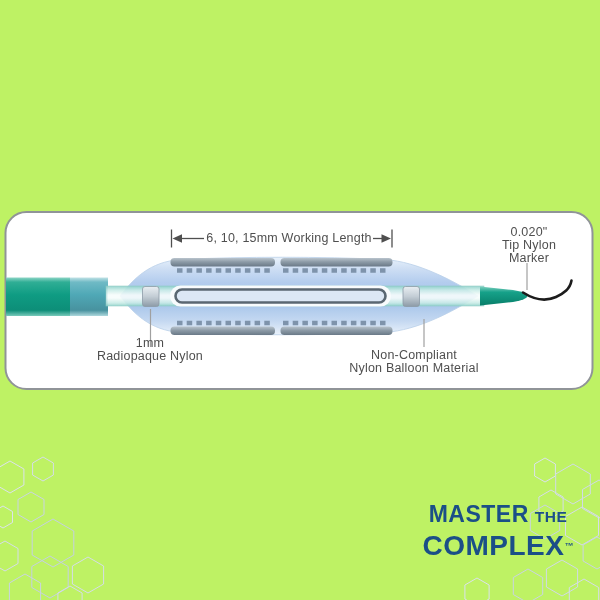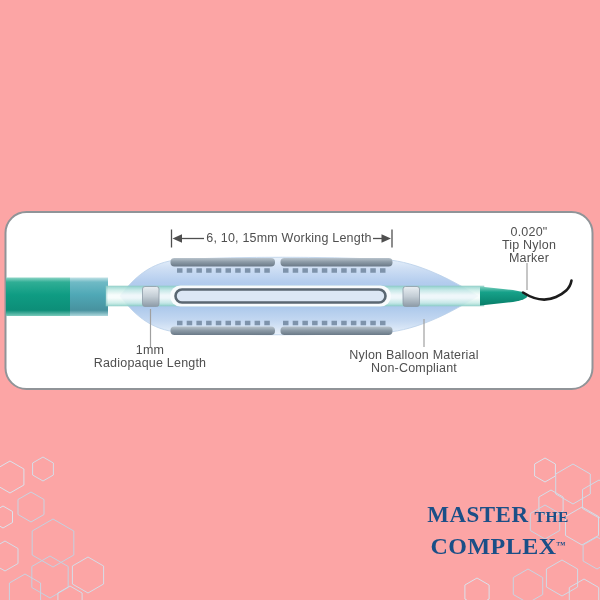--- a/index.html
+++ b/index.html
@@ -1,29 +1,29 @@
 <!DOCTYPE html>
 <html><head>
 <meta charset="utf-8">
 <style>
   html,body{margin:0;padding:0;background:#ffffff;}
-  #app{position:relative;width:600px;height:600px;background:#fca5a5;overflow:hidden;
+  #app{position:relative;width:600px;height:600px;background:#bef264;overflow:hidden;
        font-family:"Liberation Sans",sans-serif;}
   svg{position:absolute;left:0;top:0;}
   .lbl{position:absolute;transform:translateX(-50%);text-align:center;
        color:#4f4f4f;font-size:12.5px;line-height:13px;letter-spacing:0.2px;white-space:nowrap;}
   .lbl div{white-space:nowrap;}
   #working-length-label{font-size:12.5px;}
   #logo{position:absolute;left:415px;top:501px;width:166px;text-align:center;
-        color:#1b4f87;font-family:Liberation Serif, serif;font-weight:bold;}
+        color:#1b4f87;font-family:Liberation Sans, sans-serif;font-weight:bold;}
   #logo .line1{line-height:27px;letter-spacing:0.5px;}
   #logo .master{font-size:23px;}
   #logo .the{font-size:15.5px;margin-left:6px;}
   #logo .line2{line-height:31px;letter-spacing:0.5px;}
-  #logo .complex{font-size:24px;text-align:right;}
+  #logo .complex{font-size:28px;text-align:right;}
   #logo .tm{font-size:9px;vertical-align:super;letter-spacing:0;}
 </style>
 </head>
 <body>
 
 <div id="app">
 
   <svg width="600" height="600" viewBox="0 0 600 600">
     <defs>
       <linearGradient id="gradGreen" x1="0" y1="0" x2="0" y2="1">
@@ -146,28 +146,28 @@
   </svg>
 
   <div class="lbl" id="working-length-label" style="left:289px;top:231.5px;">6, 10, 15mm Working Length</div>
 
   <div class="lbl" style="left:529px;top:225.5px;">
     <div>0.020"</div>
     <div>Tip Nylon</div>
     <div>Marker</div>
   </div>
 
-  <div class="lbl" style="left:150px;top:344px;">
+  <div class="lbl" style="left:150px;top:337px;">
     <div>1mm</div>
-    <div>Radiopaque Length</div>
+    <div>Radiopaque Nylon</div>
   </div>
 
   <div class="lbl" style="left:414px;top:349px;">
+    <div>Non-Compliant</div>
     <div>Nylon Balloon Material</div>
-    <div>Non-Compliant</div>
   </div>
 
   <div id="logo">
     <div class="line1">
       <span class="master">MASTER</span><span class="the">THE</span>
     </div>
     <div class="line2">
       <span class="complex">COMPLEX</span><span class="tm">™</span>
     </div>
   </div>

